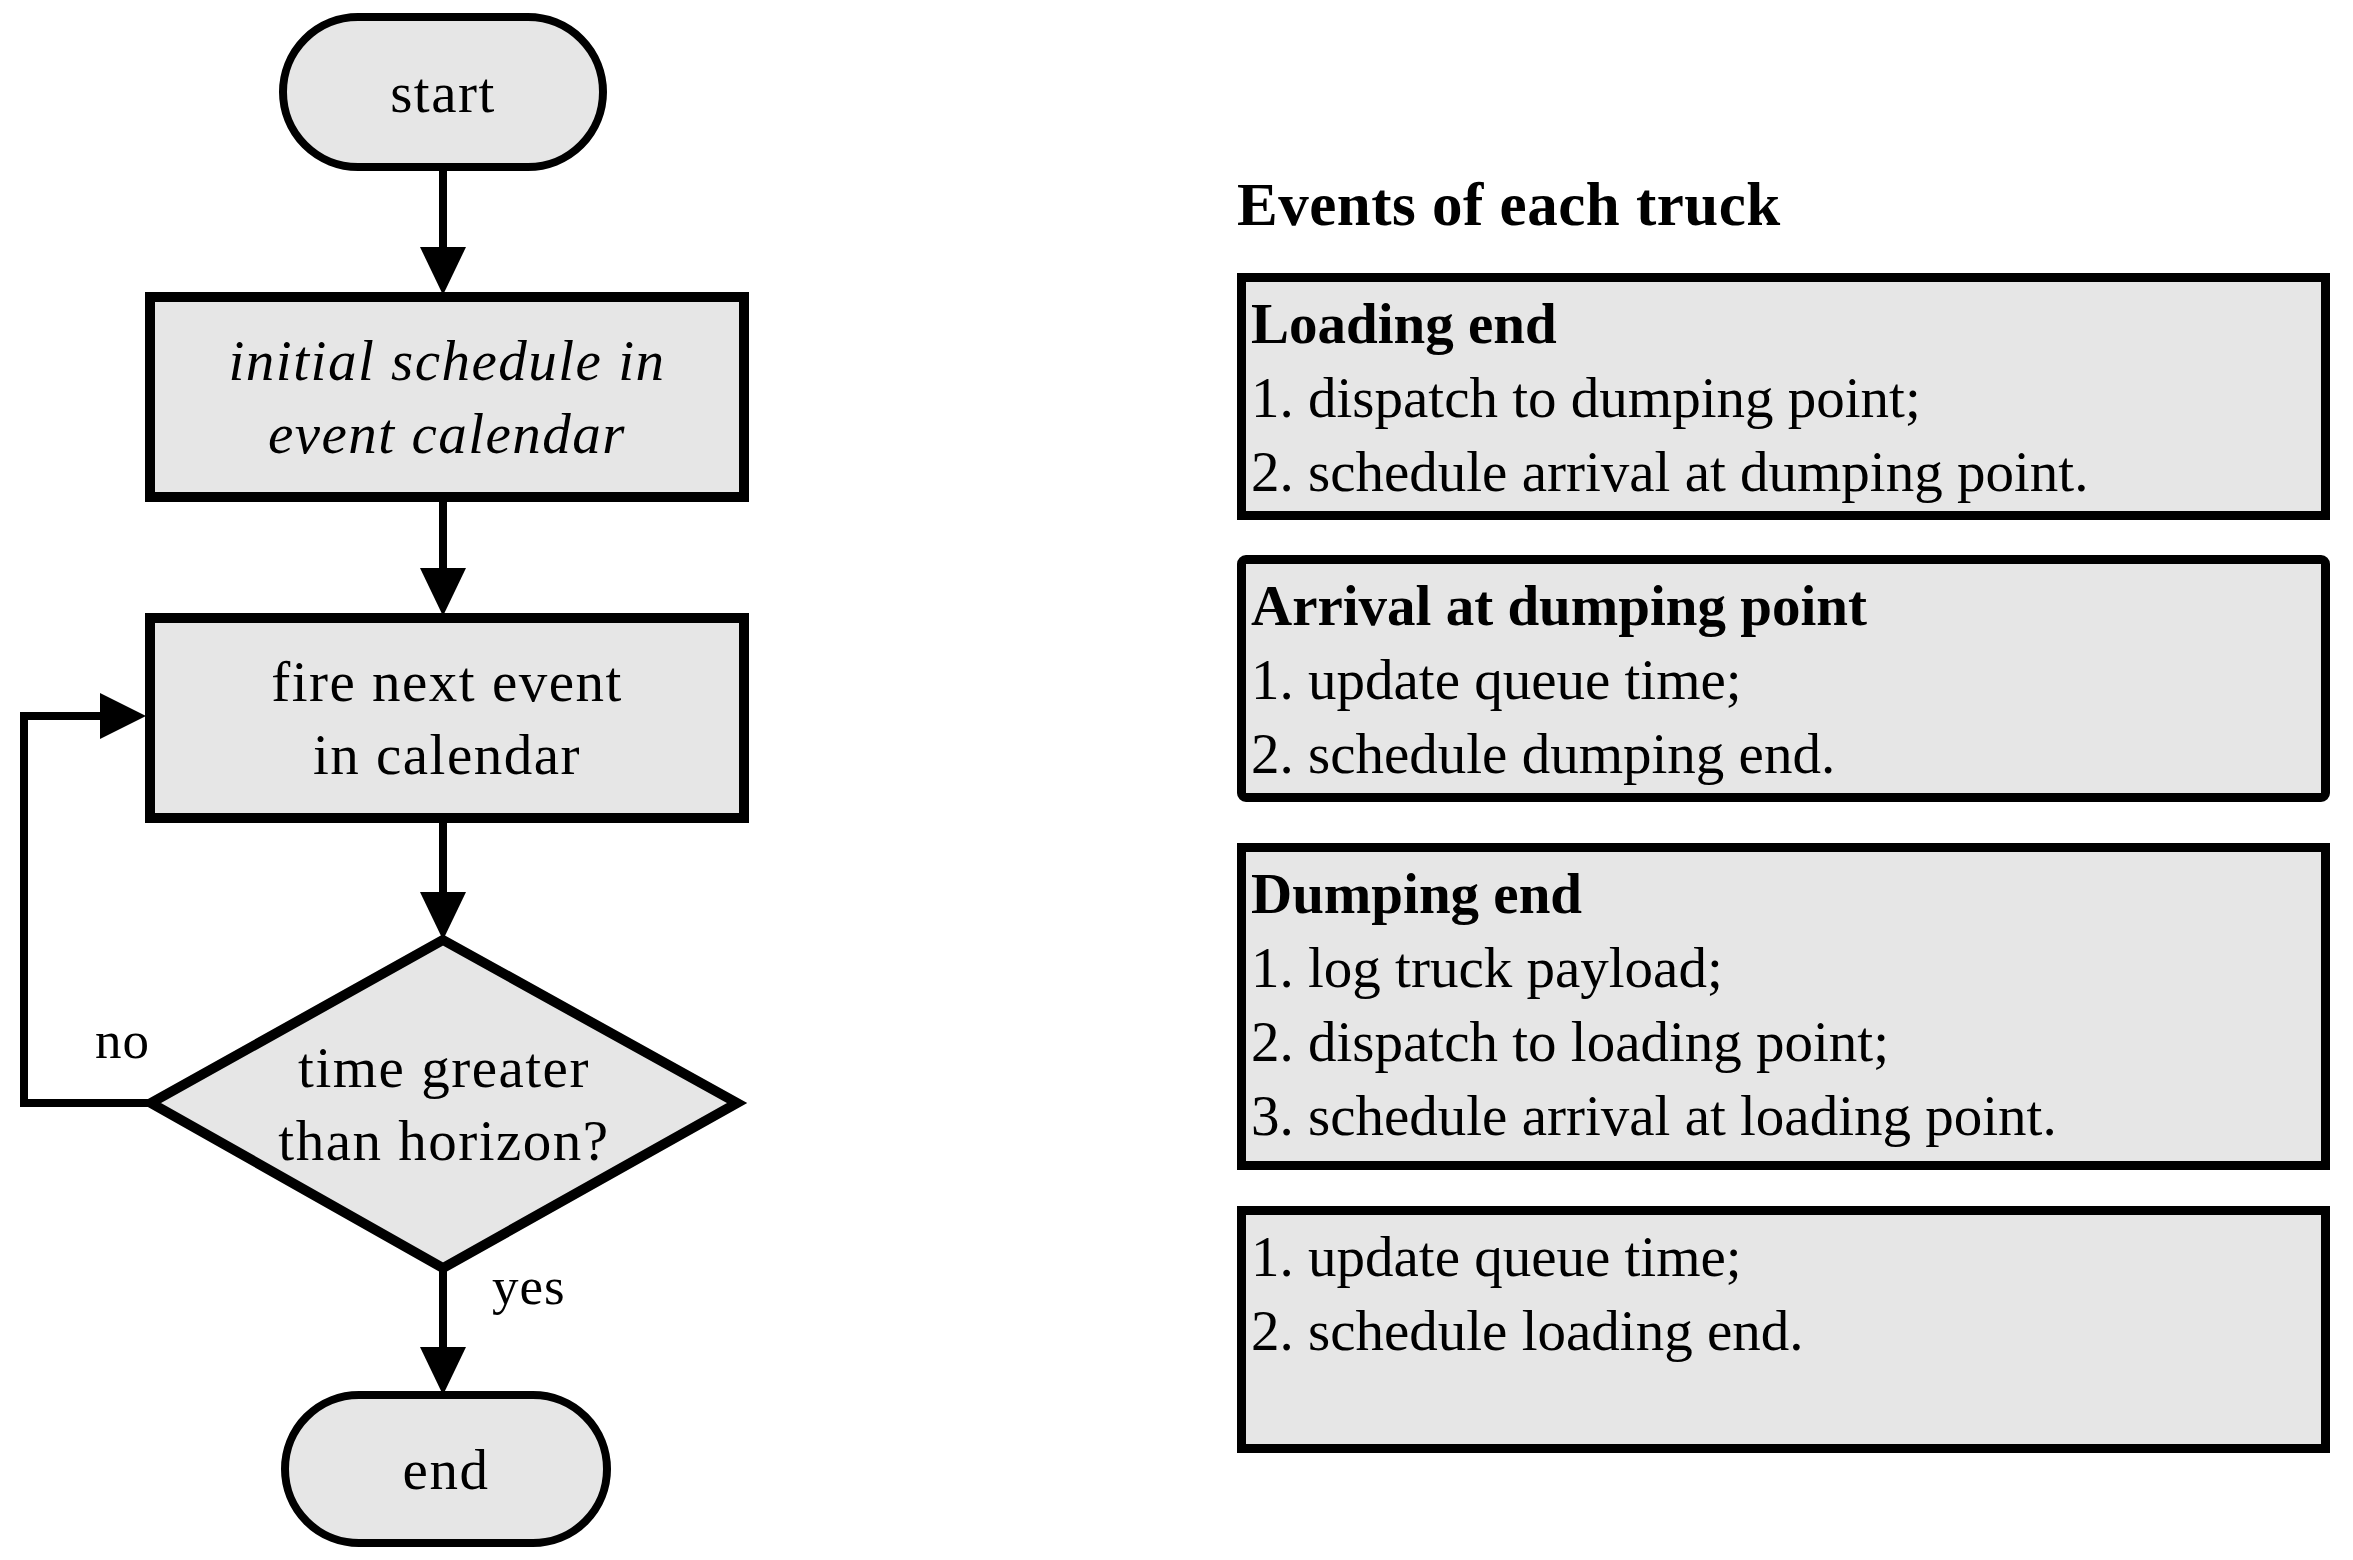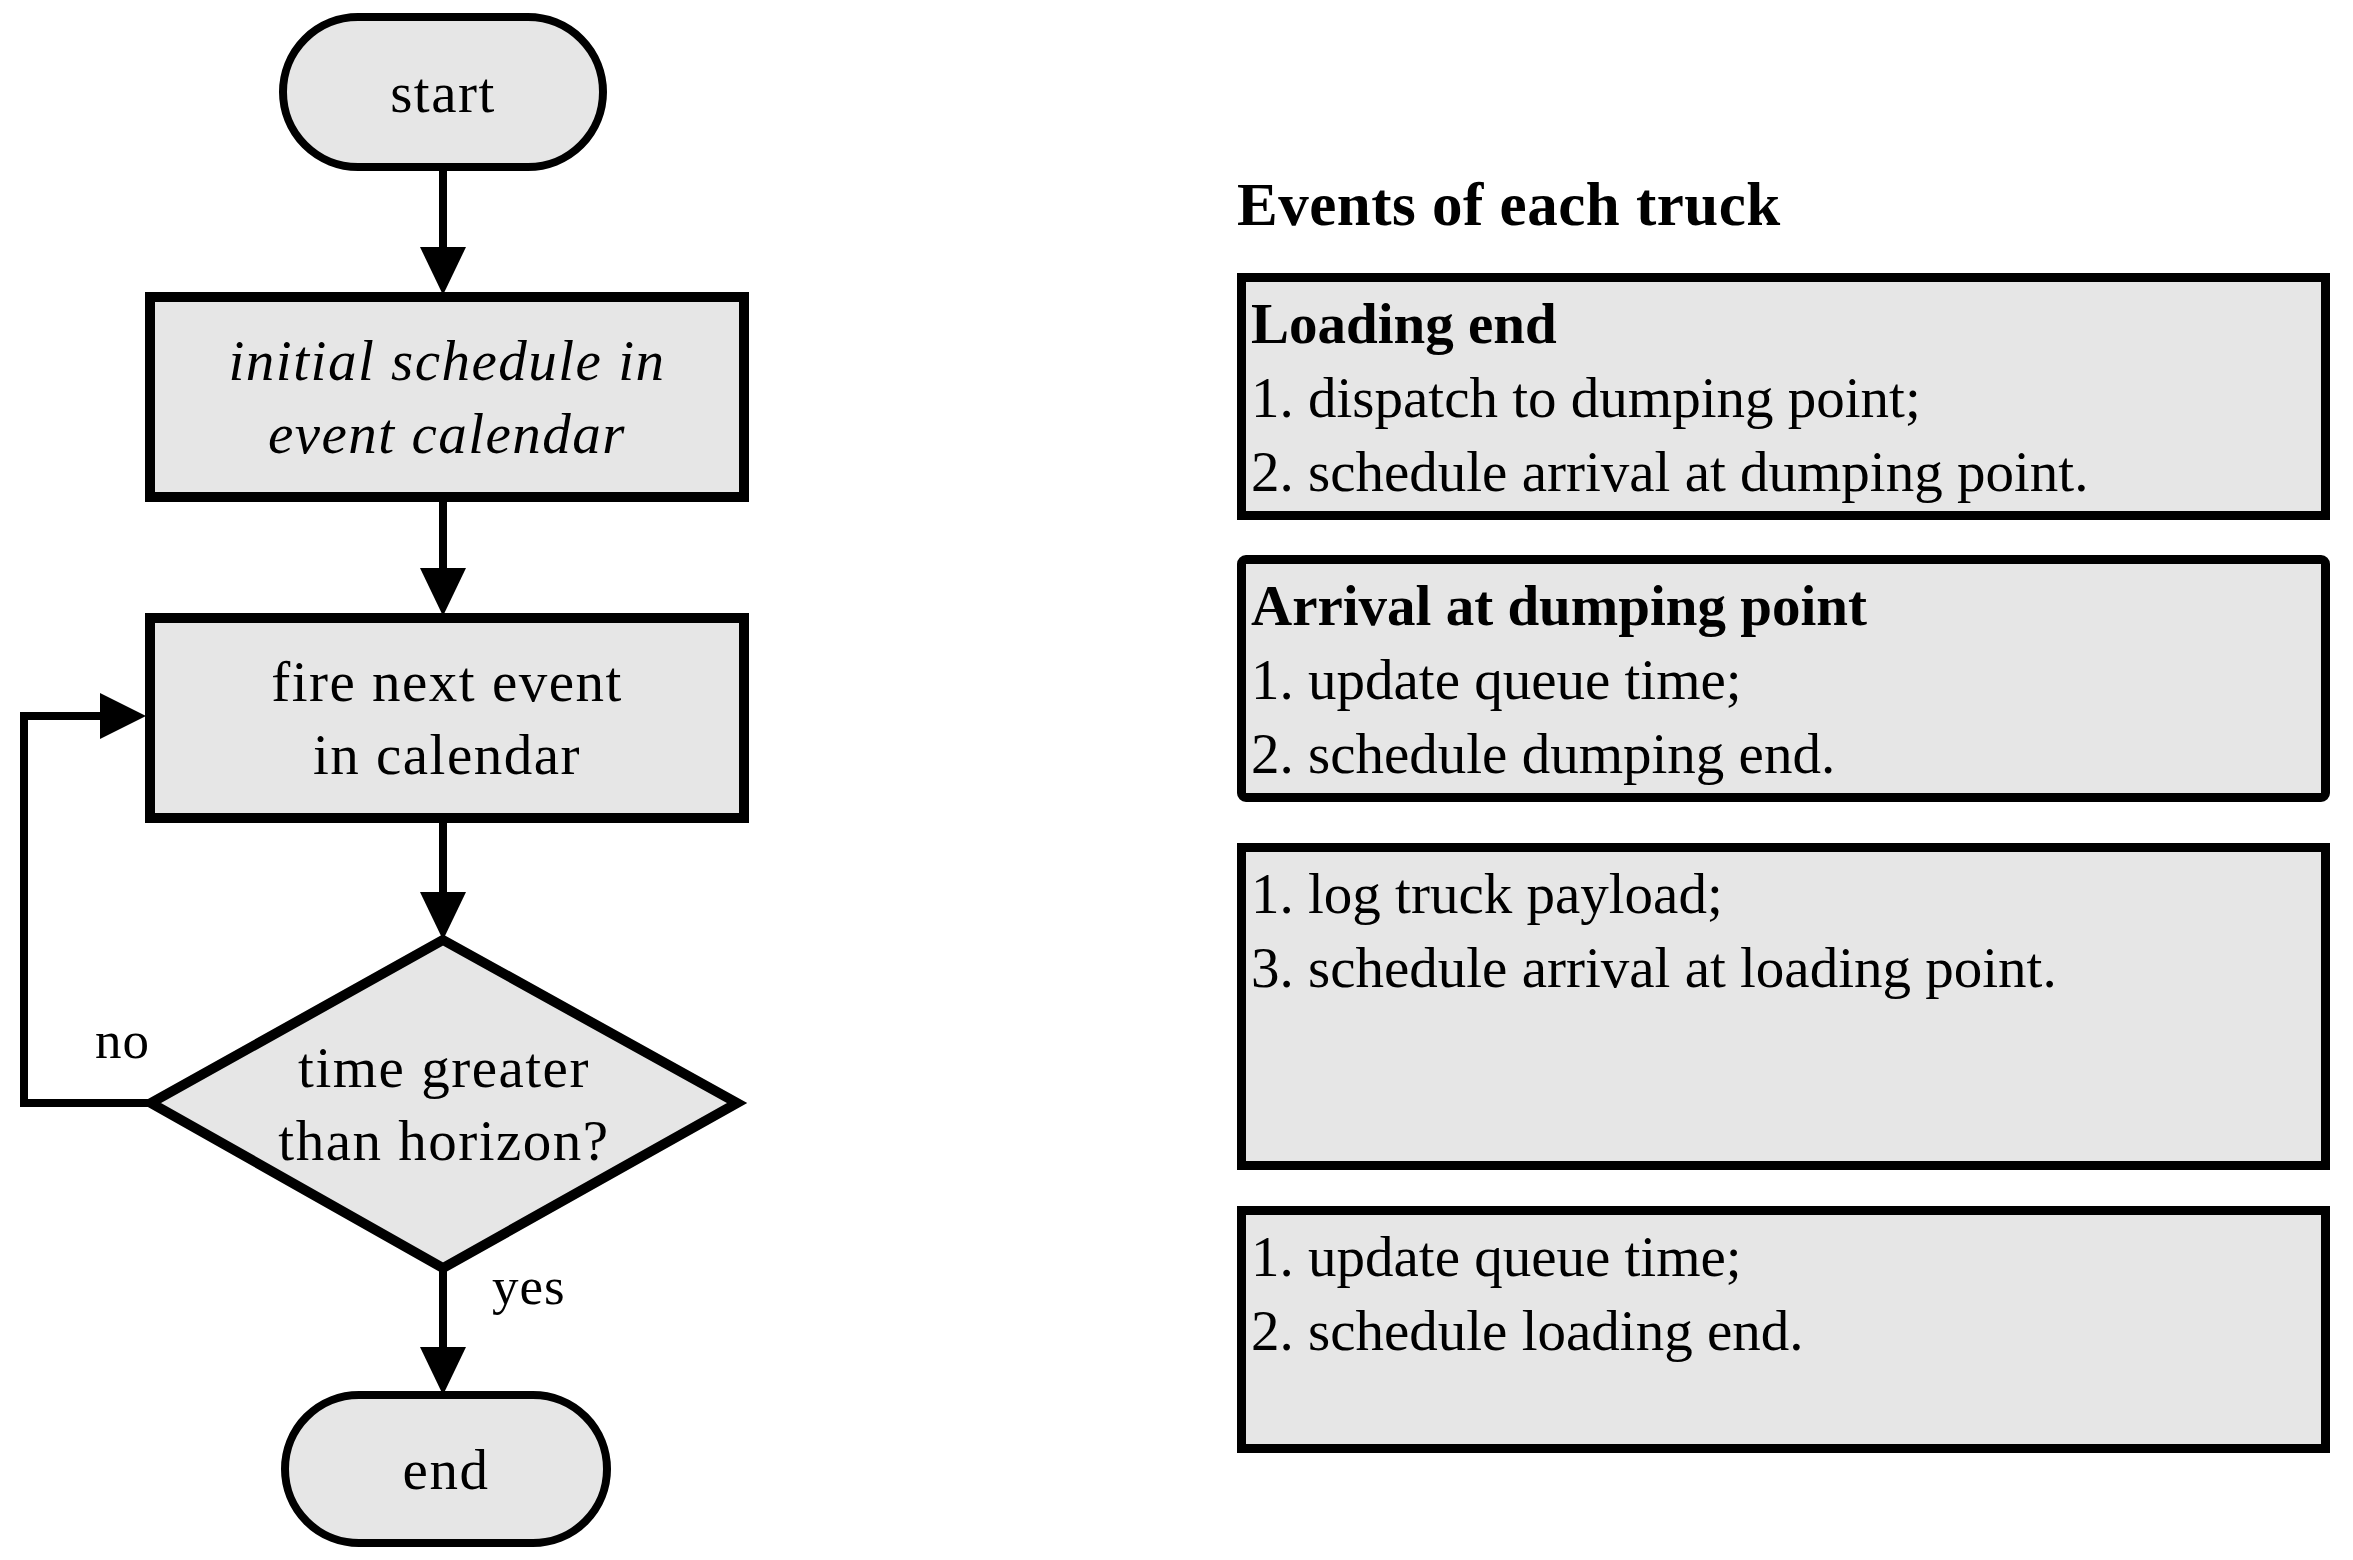--- a/index.html
+++ b/index.html
@@ -111,21 +111,23 @@
     <div class="item">2. schedule arrival at dumping point.</div>
   </div>
 
   <div class="event-box box-2">
     <div class="title">Arrival at dumping point</div>
     <div class="item">1. update queue time;</div>
     <div class="item">2. schedule dumping end.</div>
   </div>
 
   <div class="event-box box-3">
+    <div class="title">Dumping end</div>
     <div class="item">1. log truck payload;</div>
+    <div class="item">2. dispatch to loading point;</div>
     <div class="item">3. schedule arrival at loading point.</div>
   </div>
 
   <div class="event-box box-4">
     <div class="item">1. update queue time;</div>
     <div class="item">2. schedule loading end.</div>
   </div>
 
 </div>
 

